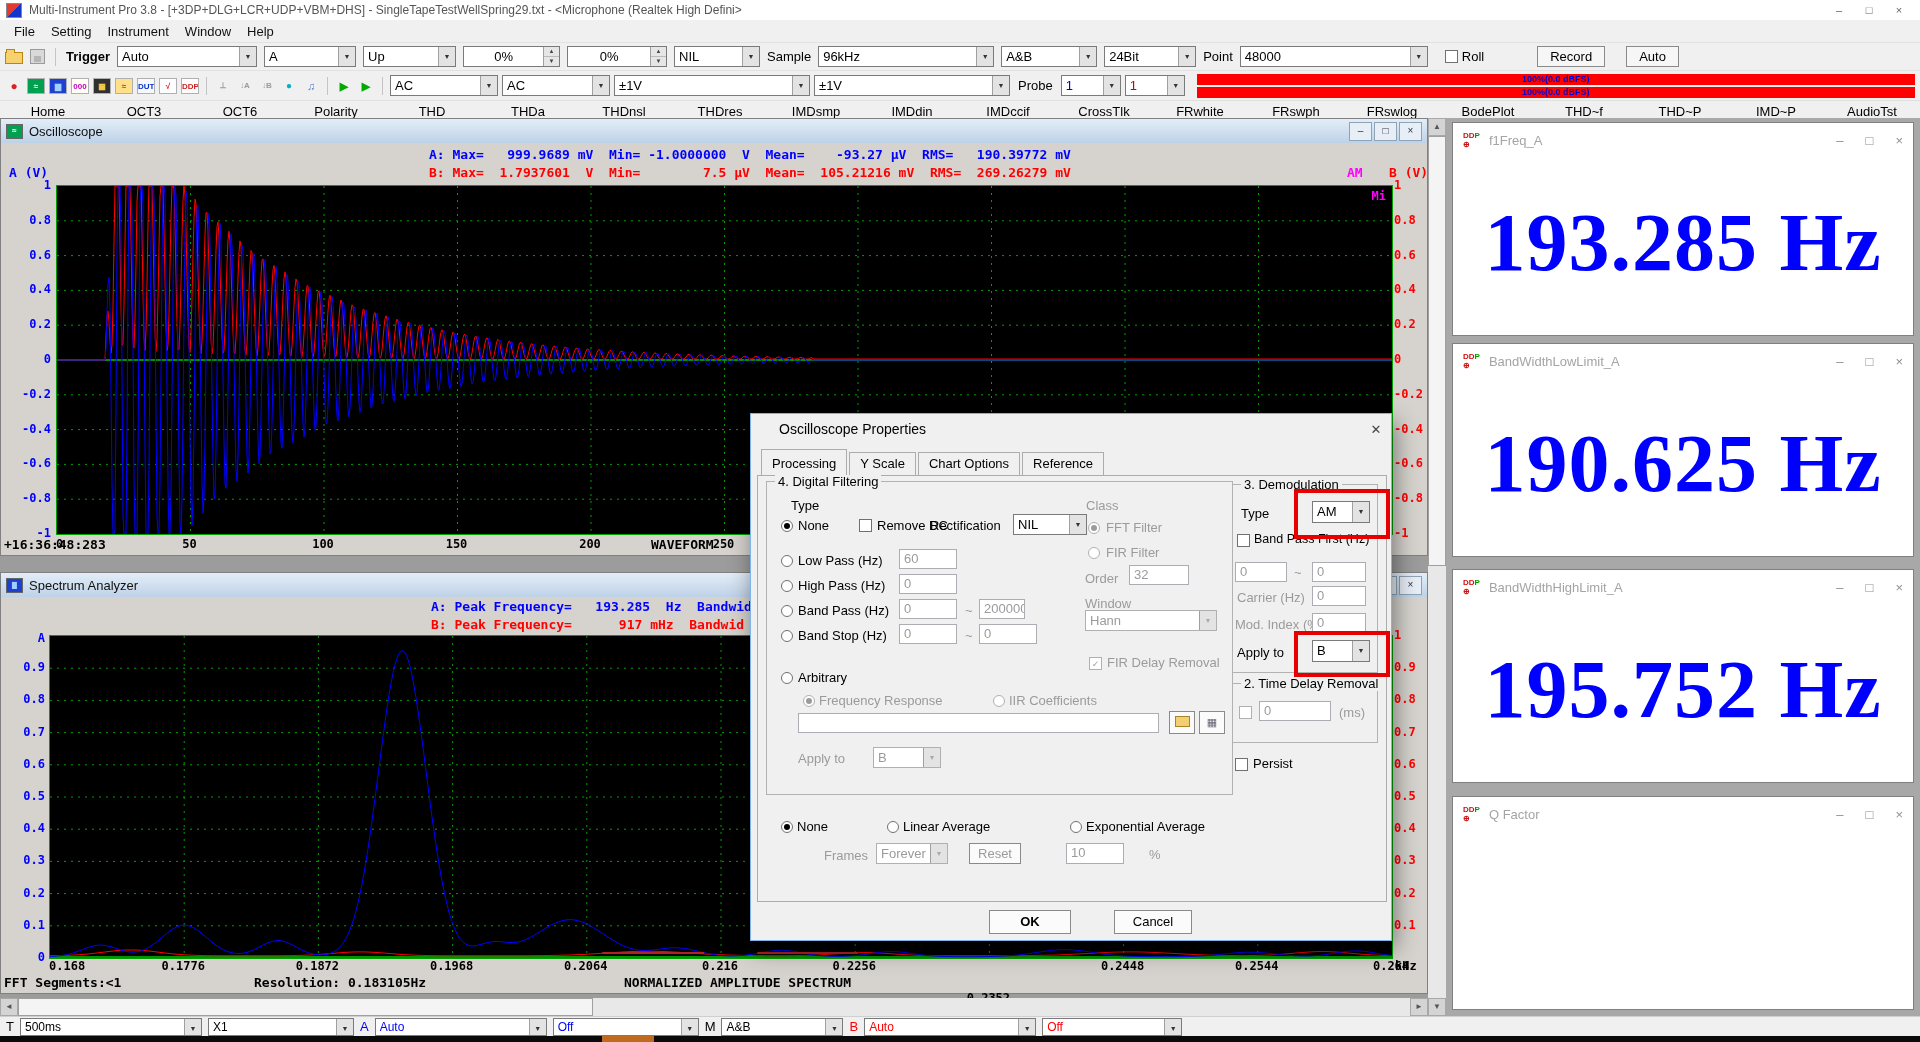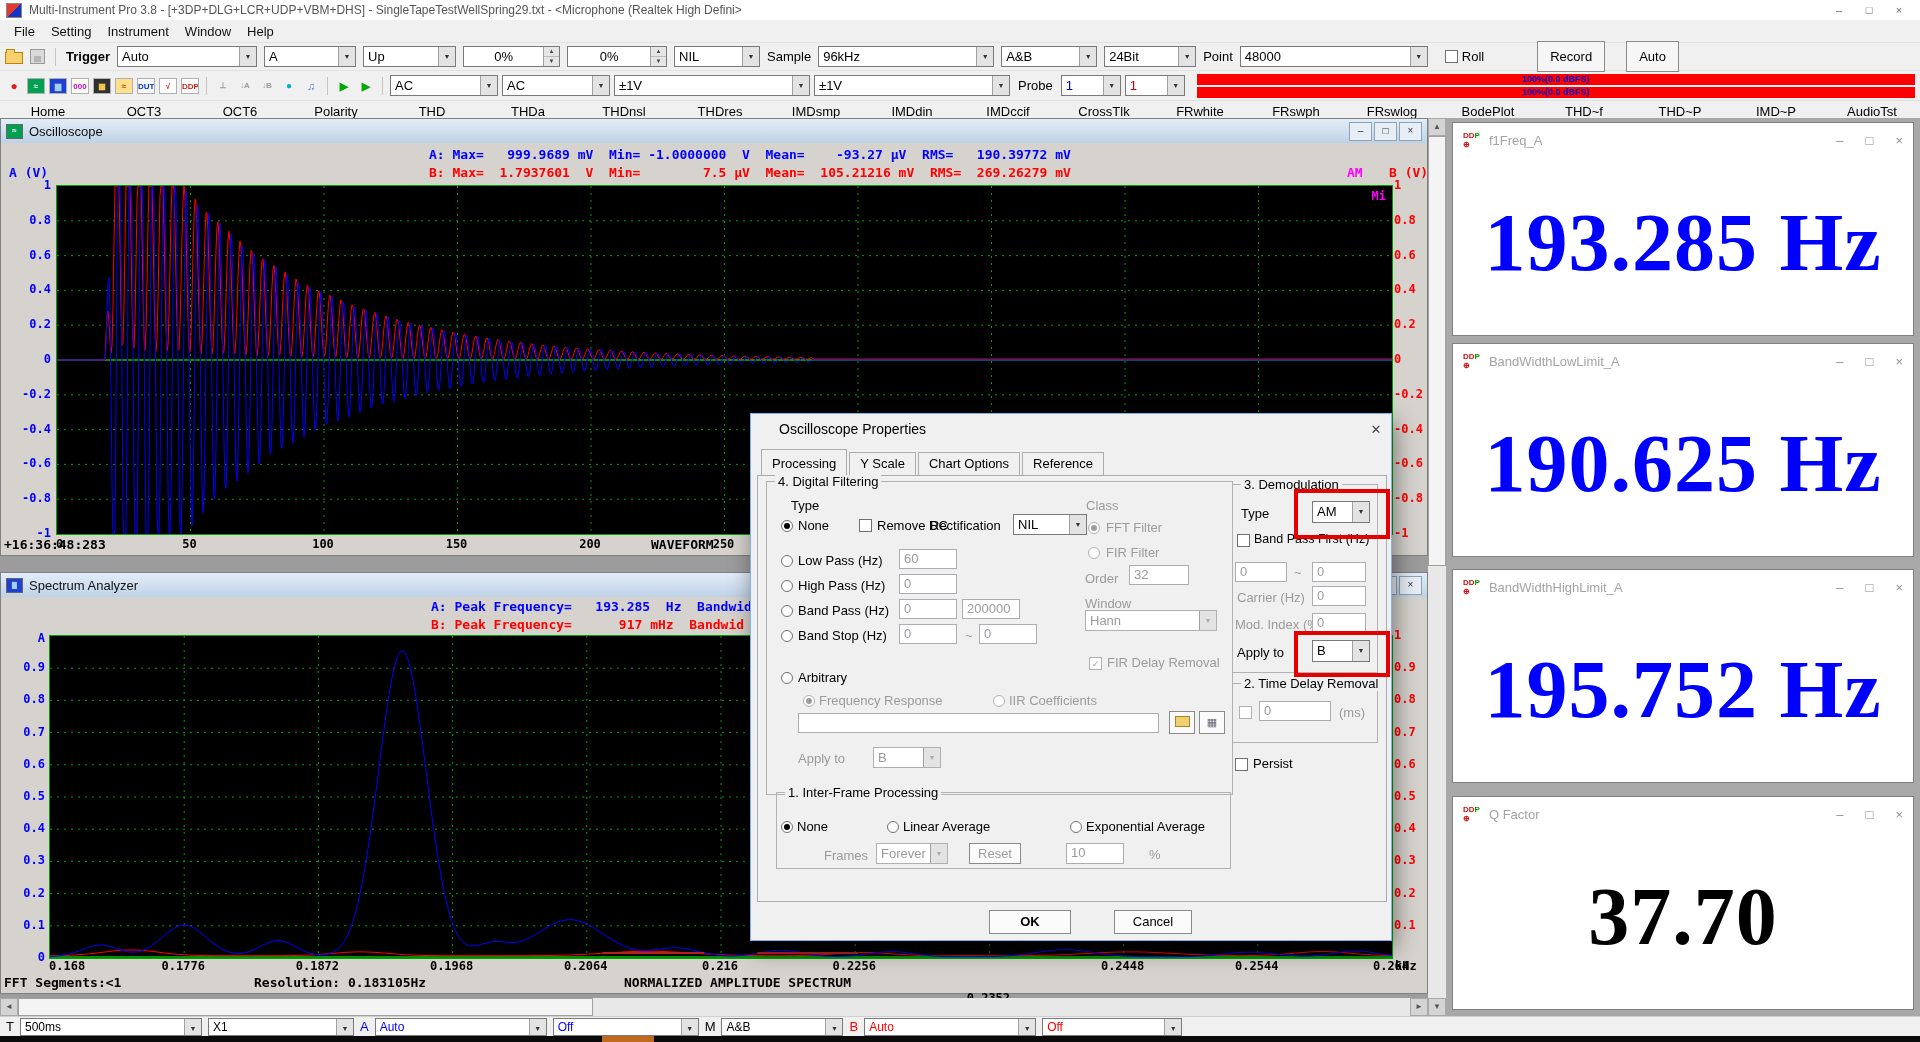--- a/index.html
+++ b/index.html
@@ -20,21 +20,21 @@
   .tsep{width:1px;height:18px;background:#c4c4c4;margin:0 3px;}
   .tlabel{font-size:13px;color:#000;white-space:nowrap;}
   .combo{display:inline-flex;align-items:stretch;height:21px;border:1px solid #7a7a7a;background:#fff;box-sizing:border-box;}
   .cval{flex:1;font-size:13px;padding:2px 0 0 4px;color:#000;overflow:hidden;white-space:nowrap;}
   .cdd{width:16px;background:#e3e3e3;border-left:1px solid #a0a0a0;font-size:7px;line-height:19px;text-align:center;color:#333;}
   .spin{display:inline-flex;height:21px;border:1px solid #7a7a7a;background:#fff;box-sizing:border-box;}
   .spin .cval{text-align:center;padding-left:0;}
   .sar{display:flex;flex-direction:column;width:15px;border-left:1px solid #a0a0a0;}
   .sar span{flex:1;font-size:6px;line-height:9px;text-align:center;background:#e6e6e6;color:#444;}
   .sar span:first-child{border-bottom:1px solid #bbb;}
-  .tbtn{height:31px;border:1px solid #8a8a8a;background:#f6f6f6;font-size:13px;display:flex;align-items:center;padding:0 12px;box-sizing:border-box;}
+  .tbtn{height:21px;border:1px solid #8a8a8a;background:#f6f6f6;font-size:13px;display:flex;align-items:center;padding:0 12px;box-sizing:border-box;}
   .cb{width:13px;height:13px;border:1px solid #707070;background:#fff;display:inline-block;box-sizing:border-box;
       font:bold 10px/11px "DejaVu Sans Mono",monospace;text-align:center;color:#222;vertical-align:middle;}
   .cb.on::before{content:"✓";}
   .cb.dis{border-color:#b0b0b0;color:#a0a0a0;}
   .ticon{width:18px;height:16px;font:bold 8px/16px "Liberation Sans",sans-serif;text-align:center;box-sizing:border-box;overflow:hidden;}
   .folder-icon{width:16px;height:10px;background:#f7d070;border:1px solid #b8860b;position:relative;margin-top:3px;}
   .folder-icon::before{content:"";position:absolute;top:-4px;left:0;width:7px;height:3px;background:#f7d070;border:1px solid #b8860b;border-bottom:none;}
   .disk-icon{width:13px;height:13px;background:#d9d9d9;border:1px solid #9a9a9a;position:relative;}
   .disk-icon::after{content:"";position:absolute;left:3px;top:6px;right:3px;bottom:1px;background:#b5b5b5;}
   .meters{flex:1;display:flex;flex-direction:column;gap:2px;margin-left:8px;}
@@ -470,21 +470,20 @@
       <div class="panel" style="top: 678px; height: 214px;">
         <div class="panel-header">
           <div class="ddp-ic">DD<span class="g">P</span><br>⊕</div>
           <span class="panel-title">Q Factor</span>
           <div class="panel-ctrl">
             <span>–</span>
             <span>□</span>
             <span>×</span>
           </div>
         </div>
-        <div class="panel-value" style="color: rgb(0, 0, 0); line-height: 172px;">37.70</div>
       </div>
     </div>
 
   <div class="dlg">
     <div class="dlg-title">
       <span>Oscilloscope Properties</span>
       <span class="dlg-close">✕</span>
     </div>
     <div class="dtabs">
       <div class="dtab active">Processing</div>
@@ -510,21 +509,21 @@
     <span class="radio" style="left:30px;top:141px;"></span>
     <span class="dl" style="left:47px;top:139px;">Low Pass (Hz)</span>
     <div class="fld" style="left:148px;top:135px;width:58px;height:20px;">60</div>
     <span class="radio" style="left:30px;top:166px;"></span>
     <span class="dl" style="left:47px;top:164px;">High Pass (Hz)</span>
     <div class="fld" style="left:148px;top:160px;width:58px;height:20px;">0</div>
     <span class="radio" style="left:30px;top:191px;"></span>
     <span class="dl" style="left:47px;top:189px;">Band Pass (Hz)</span>
     <div class="fld" style="left:148px;top:185px;width:58px;height:20px;">0</div>
     <span class="dl dis" style="left:214px;top:189px;">~</span>
-    <div class="fld" style="left:211px;top:185px;width:58px;height:20px;">200000</div>
+    <div class="fld" style="left:228px;top:185px;width:46px;height:20px;">200000</div>
     <span class="radio" style="left:30px;top:216px;"></span>
     <span class="dl" style="left:47px;top:214px;">Band Stop (Hz)</span>
     <div class="fld" style="left:148px;top:210px;width:58px;height:20px;">0</div>
     <span class="dl dis" style="left:214px;top:214px;">~</span>
     <div class="fld" style="left:228px;top:210px;width:58px;height:20px;">0</div>
     <span class="radio" style="left:30px;top:258px;"></span>
     <span class="dl" style="left:47px;top:256px;">Arbitrary</span>
     <span class="radio disd sel" style="left:52px;top:281px;"></span>
     <span class="dl dis" style="left:68px;top:279px;">Frequency Response</span>
     <span class="radio disd" style="left:242px;top:281px;"></span>
@@ -580,23 +579,20 @@
     <div class="grp" style="left:481px;top:269px;width:144px;height:58px;">
       <span>2. Time Delay Removal</span>
       </div>
     <span class="cb dis cbabs" style="left:488px;top:292px;"></span>
     <div class="fld" style="left:508px;top:287px;width:72px;height:20px;">0</div>
     <span class="dl dis" style="left:588px;top:291px;">(ms)</span>
 
     <span class="cb cbabs" style="left:484px;top:344px;"></span>
     <span class="dl" style="left:502px;top:342px;">Persist</span>
 
-    <div class="grp" style="left:25px;top:378px;width:453px;height:75px;">
-      <span>1. Inter-Frame Processing</span>
-      </div>
     <span class="radio sel" style="left:30px;top:407px;"></span>
     <span class="dl" style="left:46px;top:405px;">None</span>
     <span class="radio" style="left:136px;top:407px;"></span>
     <span class="dl" style="left:152px;top:405px;">Linear Average</span>
     <span class="radio" style="left:319px;top:407px;"></span>
     <span class="dl" style="left:335px;top:405px;">Exponential Average</span>
     <span class="dl dis" style="left:73px;top:434px;">Frames</span>
     <div class="dcombo" style="left:125px;top:429px;width:72px;height:21px;border-color:#b0b0b0;">
       <span class="cval dis">Forever</span>
         <span class="cdd" style="color:#aaa;">▼</span>

